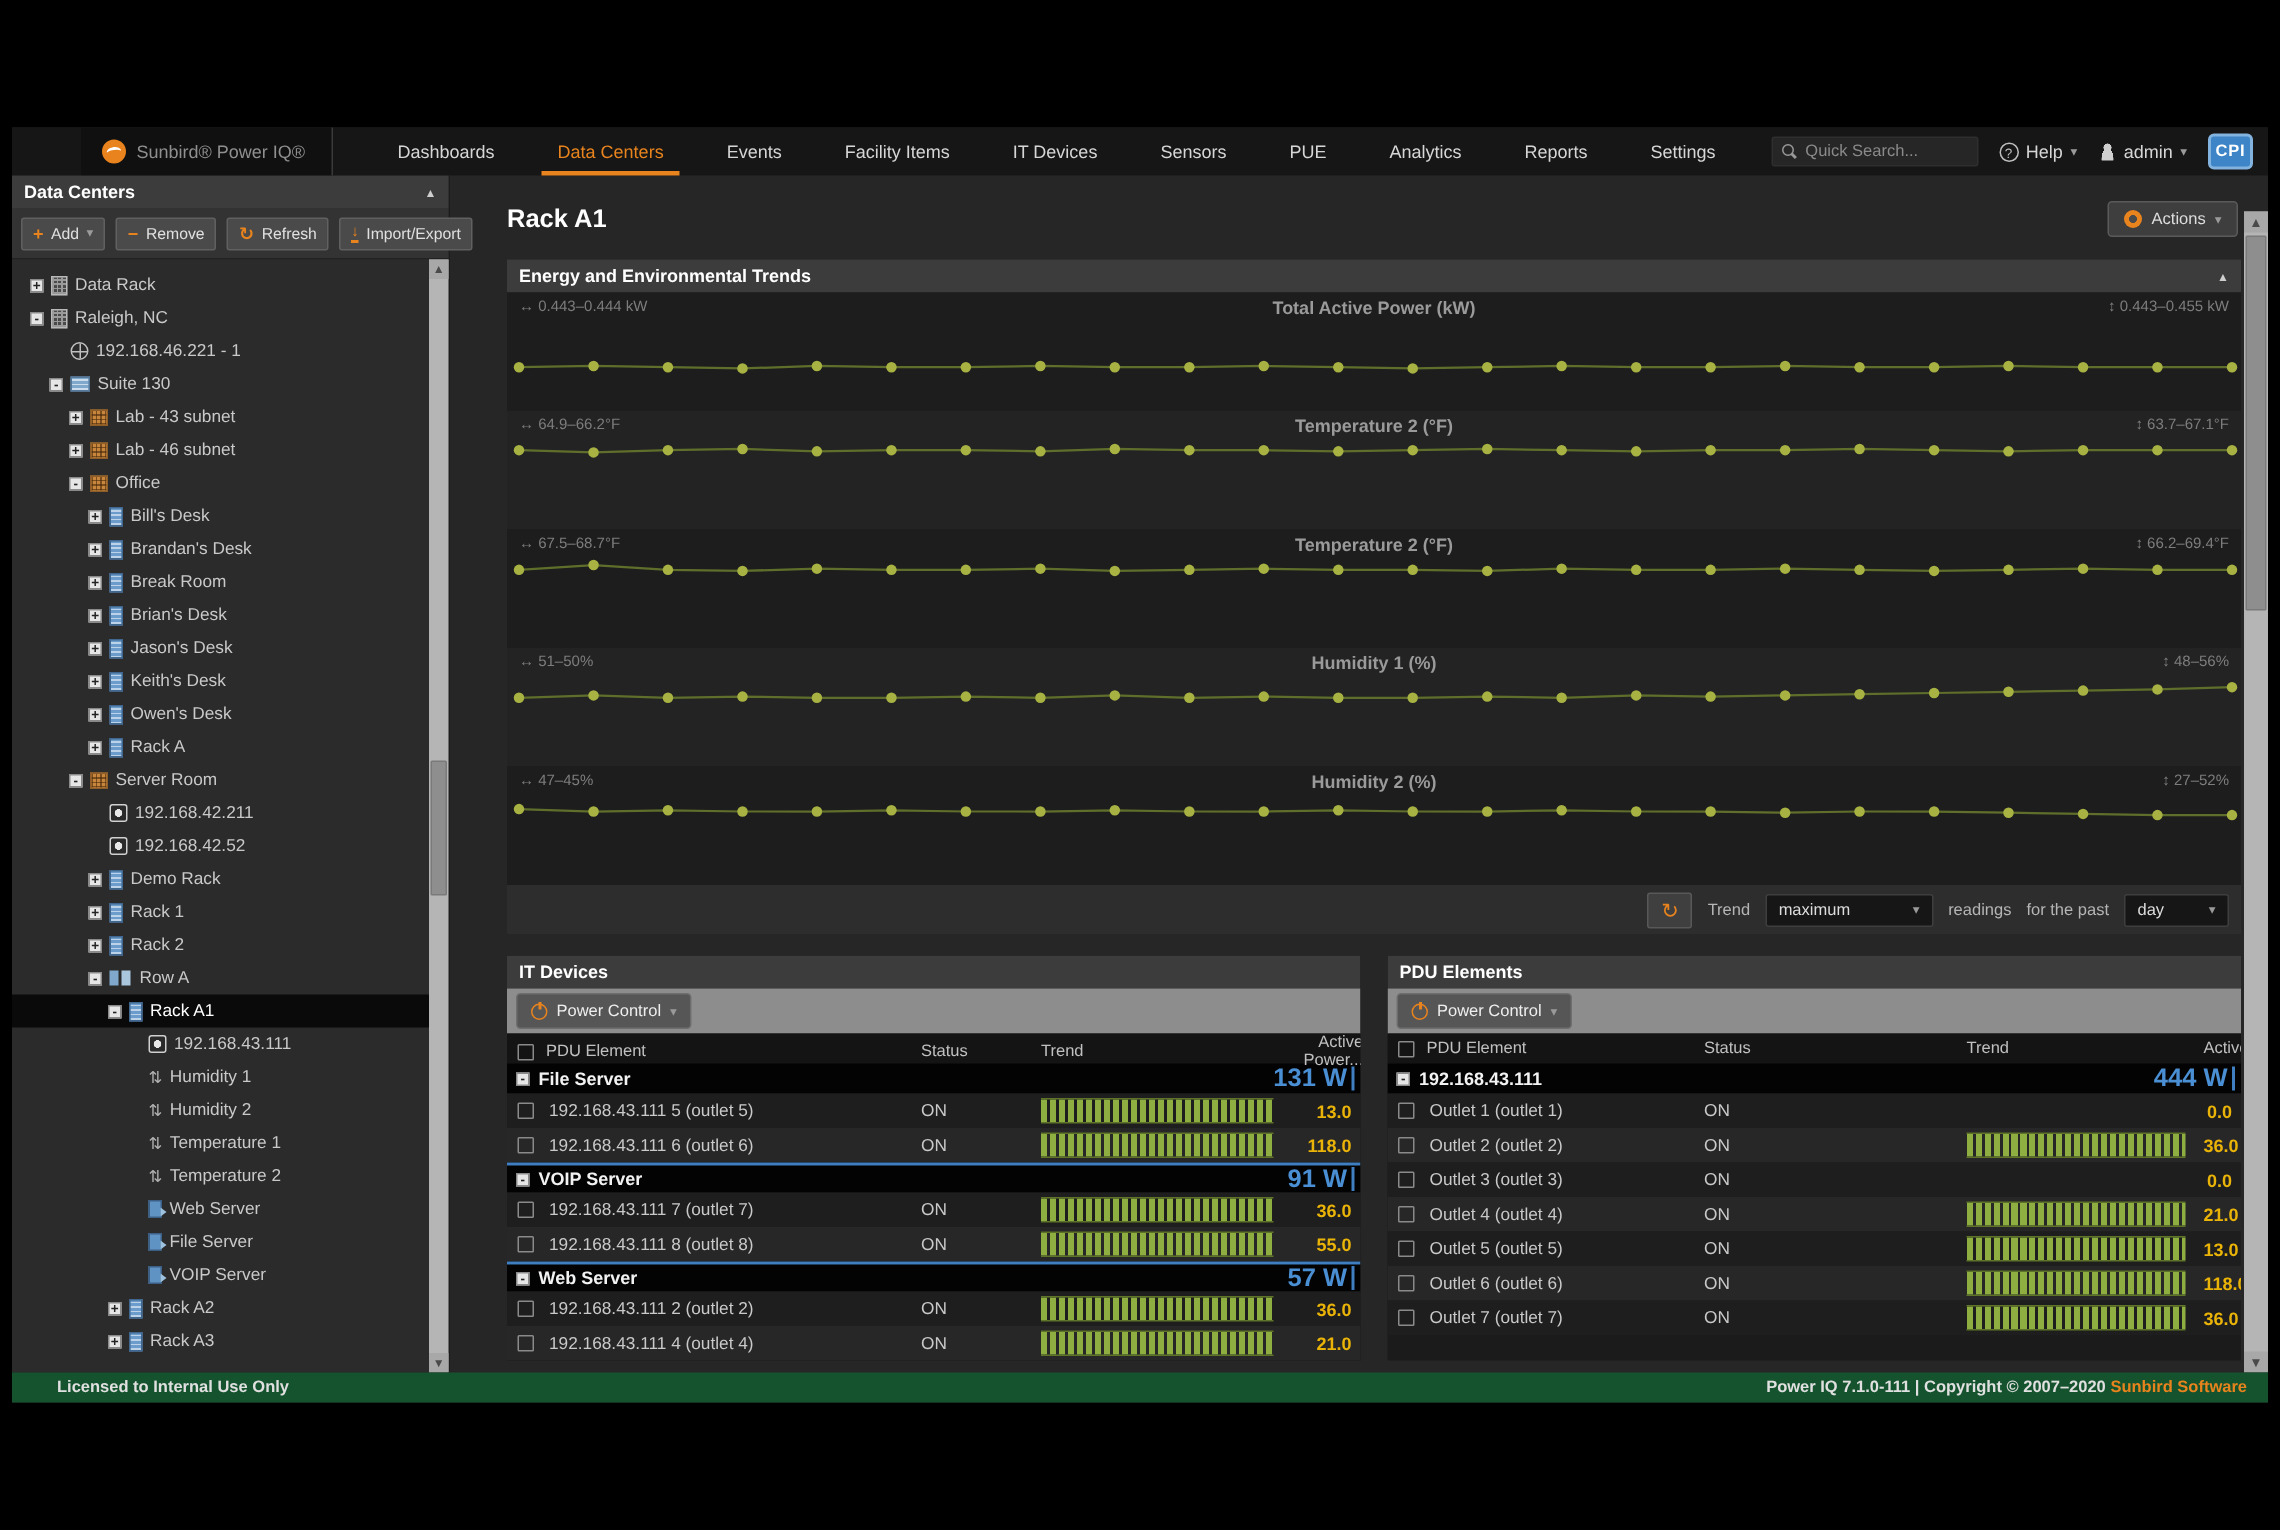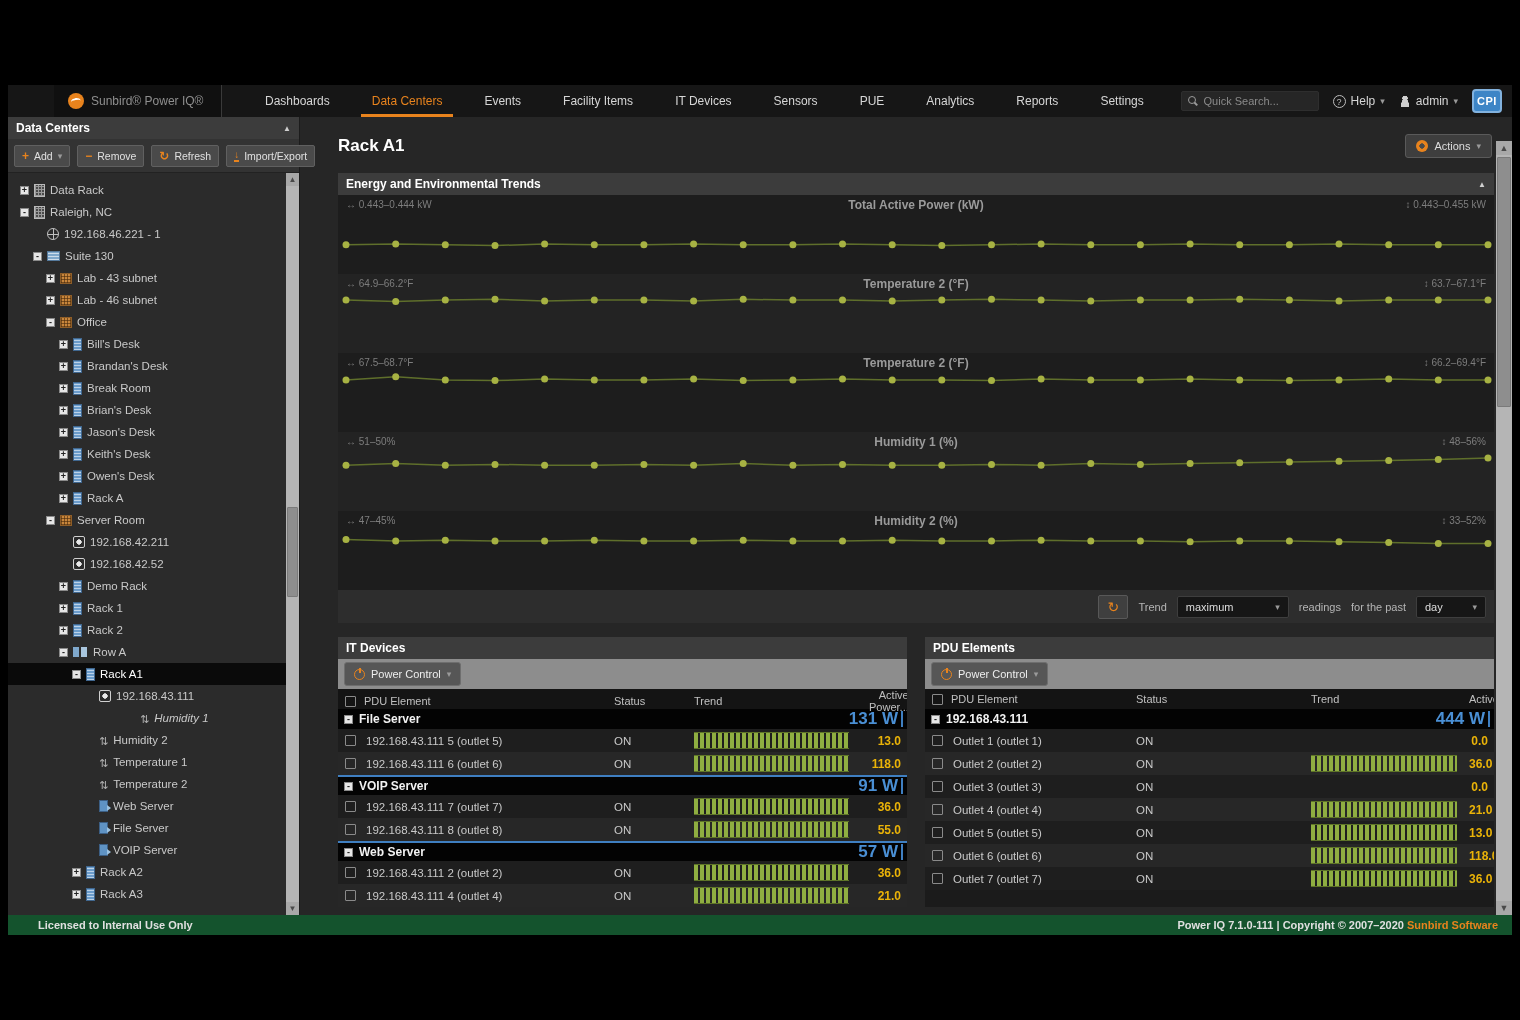--- a/index.html
+++ b/index.html
@@ -311,21 +311,21 @@
           <div class="tree-item selected" style="padding-left: 64px;">
             <span class="exp">-</span>
             <span class="ti ti-rack"></span>
             <span class="lbl">Rack A1</span>
           </div>
           <div class="tree-item" style="padding-left: 77px;">
             <span class="exp spacer"></span>
             <span class="ti ti-pdu"></span>
             <span class="lbl">192.168.43.111</span>
           </div>
-          <div class="tree-item" style="padding-left: 118px; font-style: italic;">
+          <div class="tree-item" style="padding-left: 77px;">
             <span class="exp spacer"></span>
             <span class="ti ti-sensor"></span>
             <span class="lbl">Humidity 1</span>
           </div>
           <div class="tree-item" style="padding-left: 77px;">
             <span class="exp spacer"></span>
             <span class="ti ti-sensor"></span>
             <span class="lbl">Humidity 2</span>
           </div>
           <div class="tree-item" style="padding-left: 77px;">
@@ -538,21 +538,21 @@
                 <circle cx="852.1" cy="30.8" r="3.5" fill="#a7b243"></circle>
                 <circle cx="901.7" cy="30.0" r="3.5" fill="#a7b243"></circle>
                 <circle cx="951.4" cy="30.0" r="3.5" fill="#a7b243"></circle>
                 <circle cx="1001.0" cy="30.8" r="3.5" fill="#a7b243"></circle>
                 <circle cx="1050.7" cy="31.6" r="3.5" fill="#a7b243"></circle>
                 <circle cx="1100.3" cy="32.4" r="3.5" fill="#a7b243"></circle>
                 <circle cx="1150.0" cy="32.4" r="3.5" fill="#a7b243"></circle>
               </svg>
               <span class="range-left">↔ 47–45%</span>
               <span class="chart-title">Humidity 2 (%)</span>
-              <span class="range-right">↕ 33–52%</span>
+              <span class="range-right">↕ 27–52%</span>
             </div>
           </div>
         <div class="chart-controls">
           <button class="refresh-btn">↻</button>
           <span class="ctl-lbl">Trend</span>
           <div class="select sel-trend">
             <span>maximum</span>
             <span class="caret">▾</span>
           </div>
           <span class="ctl-lbl">readings</span>

